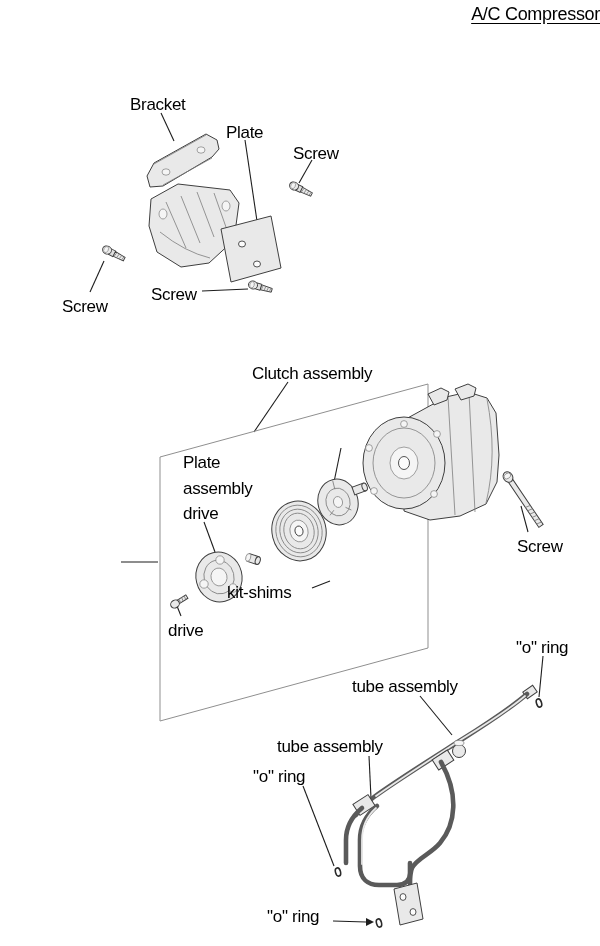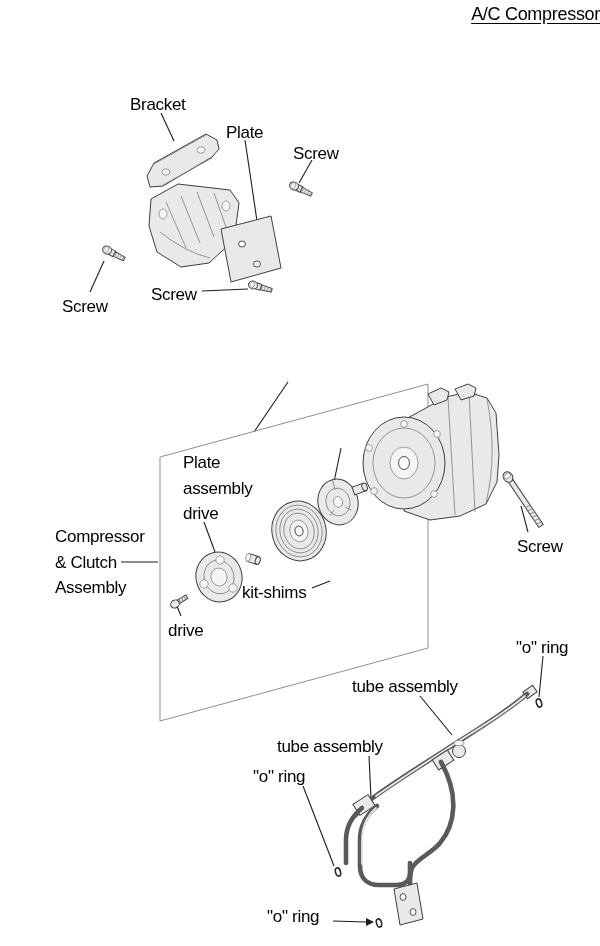--- a/index.html
+++ b/index.html
@@ -179,27 +179,25 @@
   <div class="title-wrap">
     <span>A/C Compressor</span>
   </div>
 
   <div class="lbl" style="left:130px;top:92px">Bracket</div>
   <div class="lbl" style="left:226px;top:120px">Plate</div>
   <div class="lbl" style="left:293px;top:141px">Screw</div>
   <div class="lbl" style="left:62px;top:294px">Screw</div>
   <div class="lbl" style="left:151px;top:282px">Screw</div>
 
+  <div class="lbl" style="left:252px;top:361px">Clutch assembly</div>
   <div class="lbl" style="left:183px;top:450px">Plate
 assembly
 drive</div>
-  <div class="lbl" style="left:55px;top:524px">Compressor
-&amp; Clutch
-Assembly</div>
-  <div class="lbl" style="left:242px;top:580px">kit-shims</div>
+  <div class="lbl" style="left:227px;top:580px">kit-shims</div>
   <div class="lbl" style="left:168px;top:618px">drive</div>
   <div class="lbl" style="left:517px;top:534px">Screw</div>
 
   <div class="lbl" style="left:516px;top:635px">"o" ring</div>
   <div class="lbl" style="left:352px;top:674px">tube assembly</div>
   <div class="lbl" style="left:277px;top:734px">tube assembly</div>
   <div class="lbl" style="left:253px;top:764px">"o" ring</div>
   <div class="lbl" style="left:267px;top:904px">"o" ring</div>
 
 </div>

